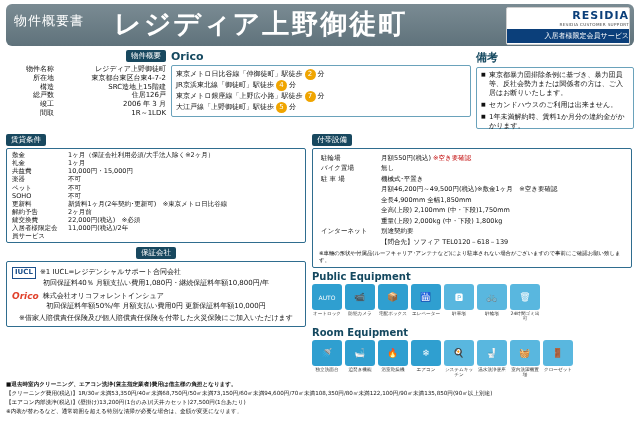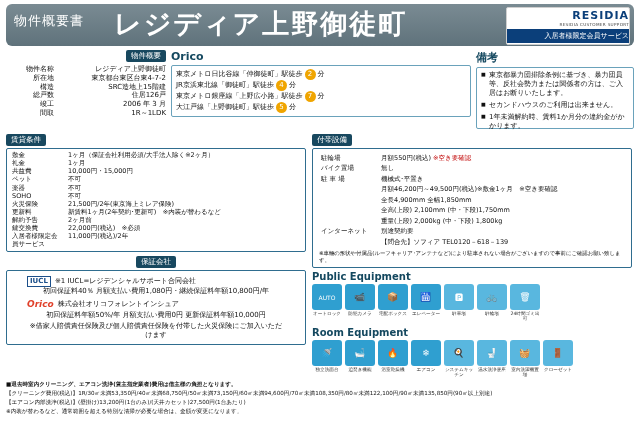--- a/index.html
+++ b/index.html
@@ -47,21 +47,21 @@
   
   .fee{width:100%;border-collapse:collapse;}
   .fee td{padding:0px 3px;line-height:1.25;font-size:6.5px;vertical-align:top;}
   .fee td.k{width:50px;color:#111;}
   .red{color:#c00000;}
 
   .eq td{padding:0 3px;line-height:1.3;font-size:6.5px;vertical-align:top;}
   .eq td.k{width:52px;}
 
   .guarantee{margin-top:4px;text-align:center;}
-  .gbox{padding:3px 20px;line-height:1.35;}
+  .gbox{padding:3px 5px;line-height:1.35;}
   .brandline{display:flex;align-items:center;gap:4px;margin-top:2px;}
   .brand-iucl{color:#1b4f8a;font-weight:bold;font-size:7px;border:1px solid #1b4f8a;padding:0 2px;}
   .brand-orico{color:#e0402a;font-weight:bold;font-size:9px;font-style:italic;}
 
   
   .eqwrap{display:flex;gap:6px;margin-top:3px;flex-direction:column;}
   .eqcol{flex:1;}
   .eqhead{font-size:10px;color:#14485f;font-weight:bold;margin-bottom:2px;}
   .icons{display:flex;flex-wrap:wrap;gap:3px;}
   .icon{width:30px;}
@@ -172,38 +172,34 @@
               </tr>
           <tr>
                 <td class="k">礼金</td>
                 <td>1ヶ月</td>
               </tr>
           <tr>
                 <td class="k">共益費</td>
                 <td>10,000円・15,000円</td>
               </tr>
           <tr>
+                <td class="k">楽器</td>
+                <td>不可</td>
+              </tr>
+          <tr>
                 <td class="k">ペット</td>
                 <td>不可</td>
               </tr>
           <tr>
-                <td class="k">楽器</td>
-                <td>不可</td>
-              </tr>
-          <tr>
                 <td class="k">SOHO</td>
                 <td>不可</td>
               </tr>
           <tr>
-                <td class="k">火災保険</td>
-                <td>21,500円/2年(東京海上ミレア保険)</td>
-              </tr>
-          <tr>
                 <td class="k">更新料</td>
-                <td>新賃料1ヶ月(2年契約･更新可)　※内装が替わるなど</td>
+                <td>新賃料1ヶ月(2年契約･更新可)　※東京メトロ日比谷線</td>
               </tr>
           <tr>
                 <td class="k">解約予告</td>
                 <td>2ヶ月前</td>
               </tr>
           <tr>
                 <td class="k">鍵交換費</td>
                 <td>22,000円(税込)　※必須</td>
               </tr>
           <tr>

